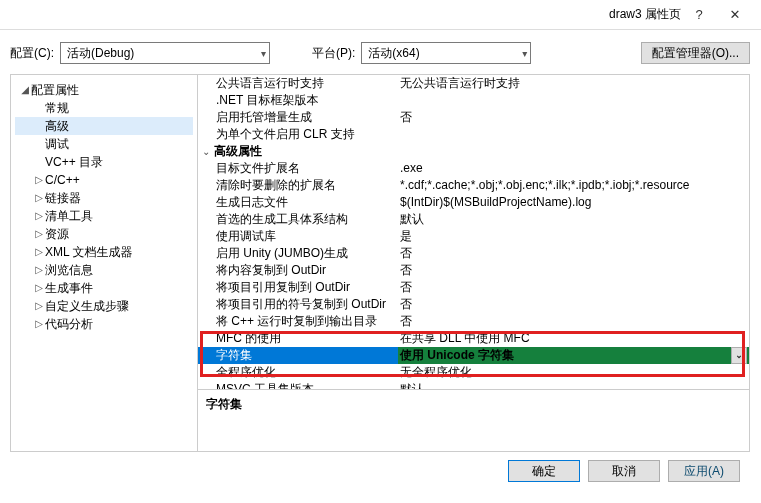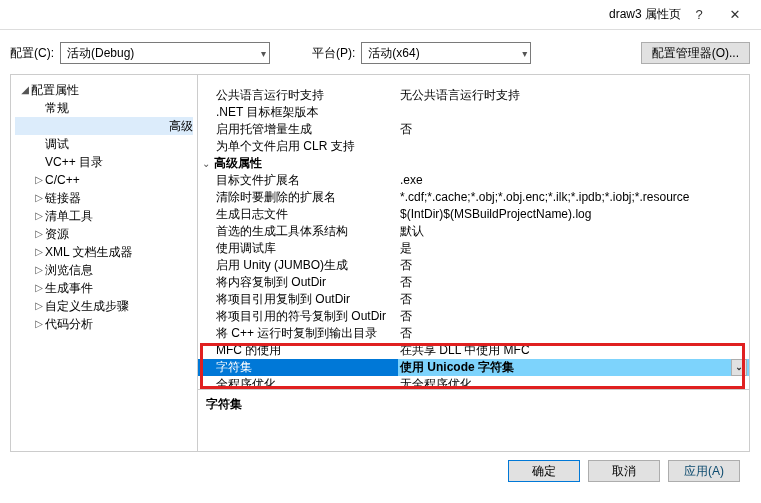--- a/index.html
+++ b/index.html
@@ -12,33 +12,33 @@
 .config-row { display: flex; align-items: center; gap: 6px; margin: 6px 0 10px 0; }
 .config-row label { font-size: 12px; }
 .select-wrap { position: relative; display: inline-block; }
 .select { height: 22px; border: 1px solid #7a7a7a; background: #fff; padding: 0 20px 0 6px; display: flex; align-items: center; font-size: 12px; }
 .select .chev { position: absolute; right: 4px; top: 50%; transform: translateY(-50%); font-size: 10px; color: #555; }
 .btn { height: 22px; border: 1px solid #adadad; background: #e1e1e1; padding: 0 10px; font-size: 12px; display: inline-flex; align-items: center; }
 .main { display: flex; height: 378px; border: 1px solid #ccc; }
 .tree { width: 187px; border-right: 1px solid #ccc; padding: 6px 4px; overflow: hidden; background: #fff; }
 .tree-row { display: flex; align-items: center; height: 18px; line-height: 18px; white-space: nowrap; font-size: 12px; }
 .tree-row .tw { width: 12px; display: inline-block; text-align: center; color: #555; font-size: 10px; }
-.tree-row.sel { background: #dcecfb; justify-content: flex-end; }
+.tree-row.sel { background: #dcecfb; }
 .tree-indent0 { padding-left: 4px; }
 .tree-indent1 { padding-left: 18px; }
-.rightpane { flex: 1; display: flex; flex-direction: column; overflow: hidden; margin-top: 12px; }
+.rightpane { flex: 1; display: flex; flex-direction: column; overflow: hidden; }
 .grid { flex: 1; overflow: hidden; position: relative; }
 .grow { display: flex; height: 17px; line-height: 17px; font-size: 12px; }
 .gname { width: 200px; padding-left: 18px; white-space: nowrap; overflow: hidden; }
 .gval { flex: 1; padding-left: 2px; white-space: nowrap; overflow: hidden; }
 .grp .gname { padding-left: 4px; font-weight: bold; }
 .grp .tw { display: inline-block; width: 12px; font-size: 10px; color: #555; font-weight: normal; }
 .hl-box { position: absolute; left: 2px; right: 4px; height: 46px; border: 3px solid #e02020; top: 256px; pointer-events: none; }
 .sel-row { background: #0078d7; color: #fff; }
-.sel-row .gval { background: #7dd3fc; color: #000; font-weight: bold; position: relative; }
+.sel-row .gval { background: #15803d; color: #000; font-weight: bold; position: relative; }
 .dd-btn { position: absolute; right: 2px; top: 0; width: 16px; height: 17px; border: 1px solid #adadad; background: #e1e1e1; display: flex; align-items: center; justify-content: center; font-size: 9px; color: #333; }
 .desc { border-top: 1px solid #ccc; padding: 6px 8px; height: 62px; font-size: 12px; background: #fff; }
 .desc .dt { font-weight: bold; margin-bottom: 2px; }
 .bottom { display: flex; justify-content: flex-end; gap: 8px; padding: 8px 10px 0 0; }
 .bottom .btn { width: 72px; justify-content: center; }
 .btn.disabled { color: #0c4a6e; }
 .btn.default { border-color: #0078d7; }
 </style>
 </head>
 <body>

